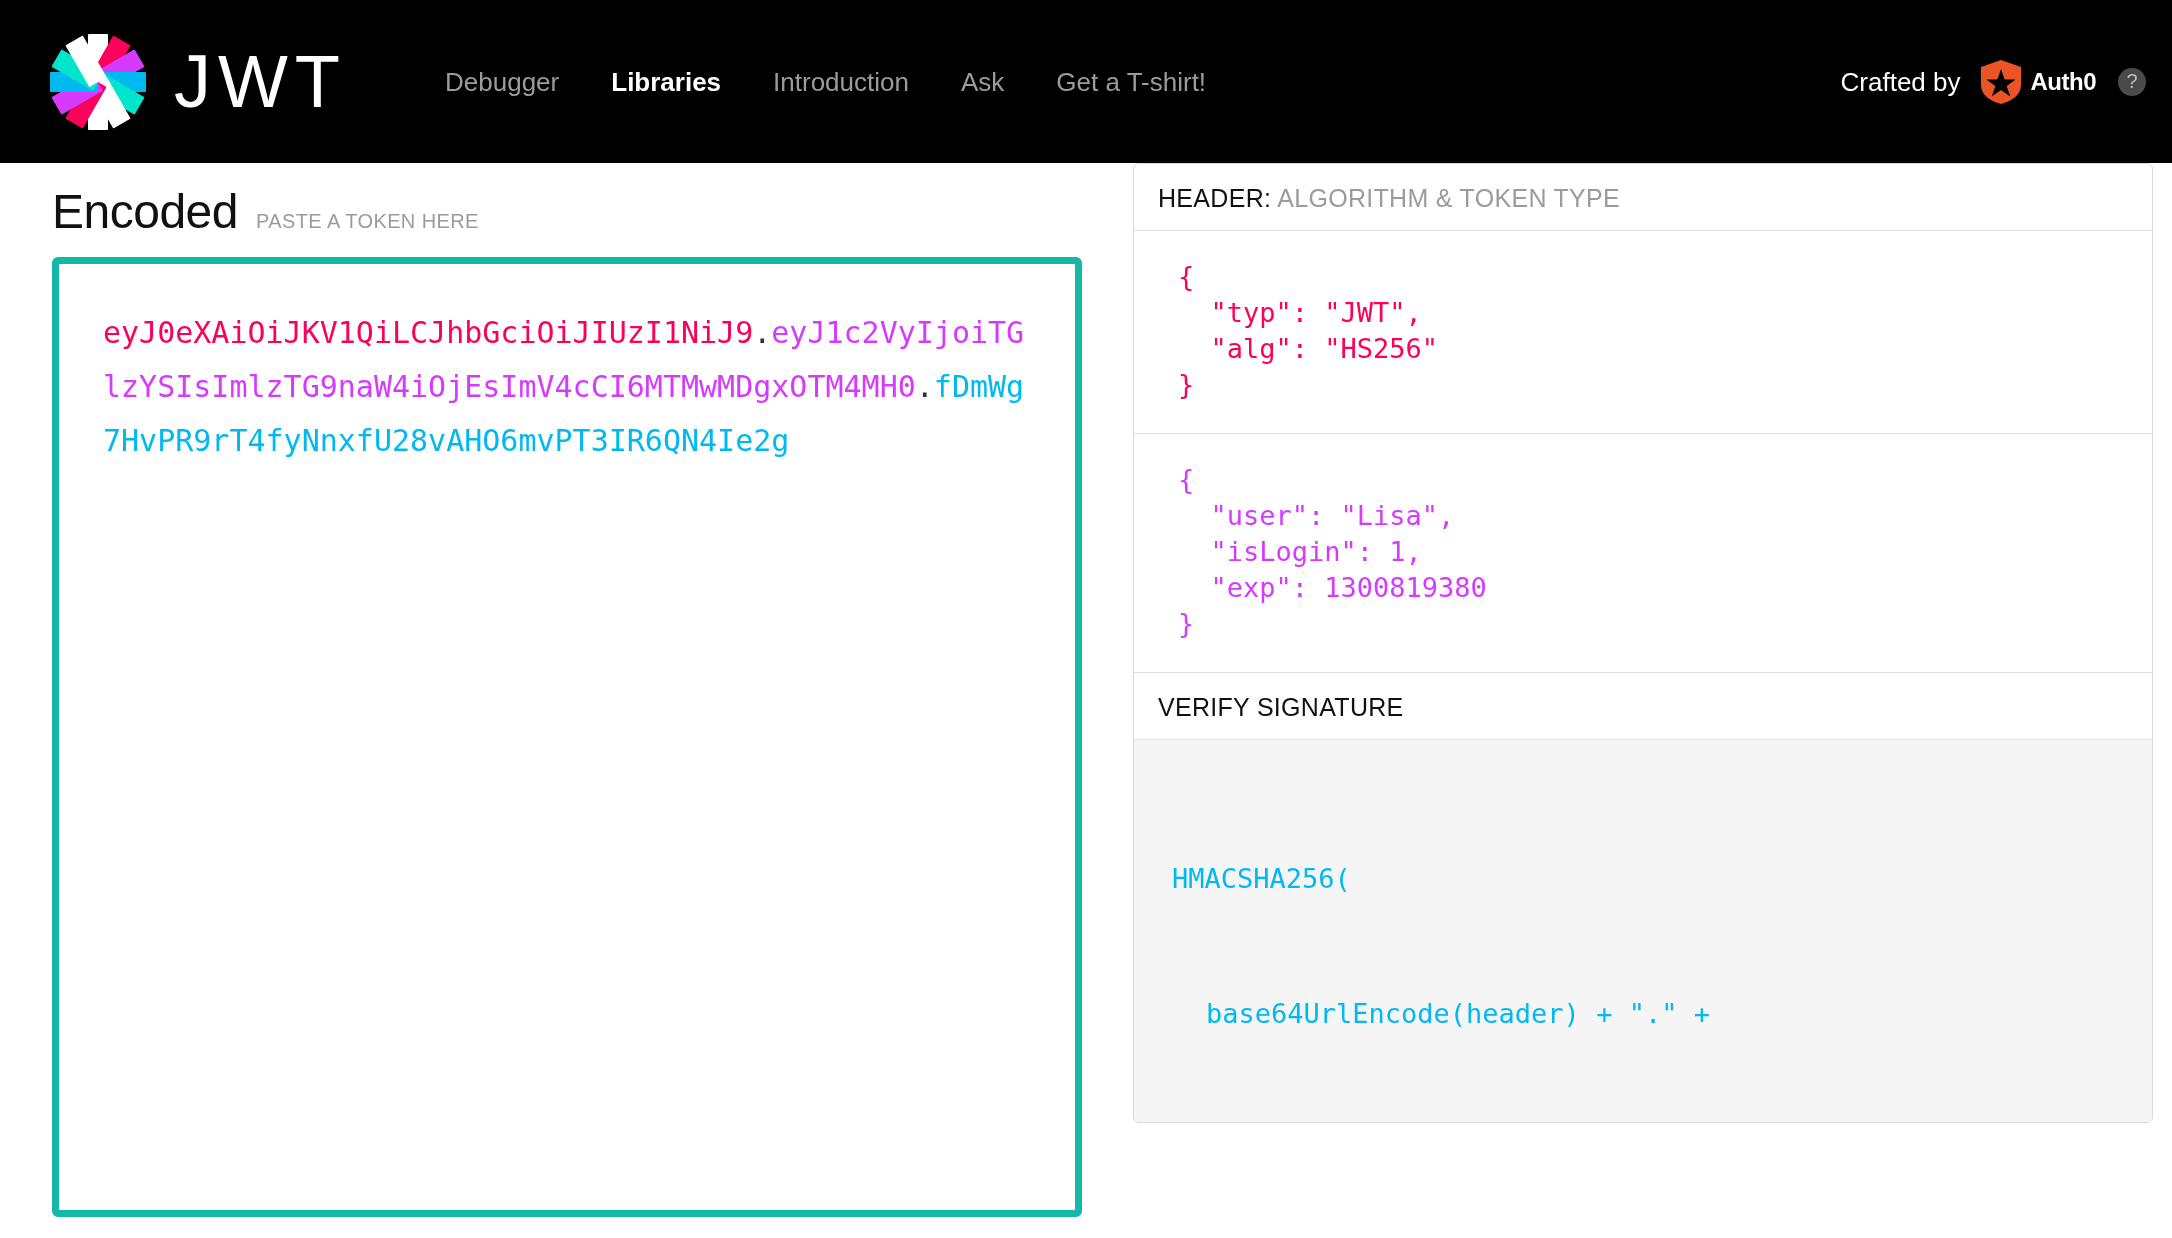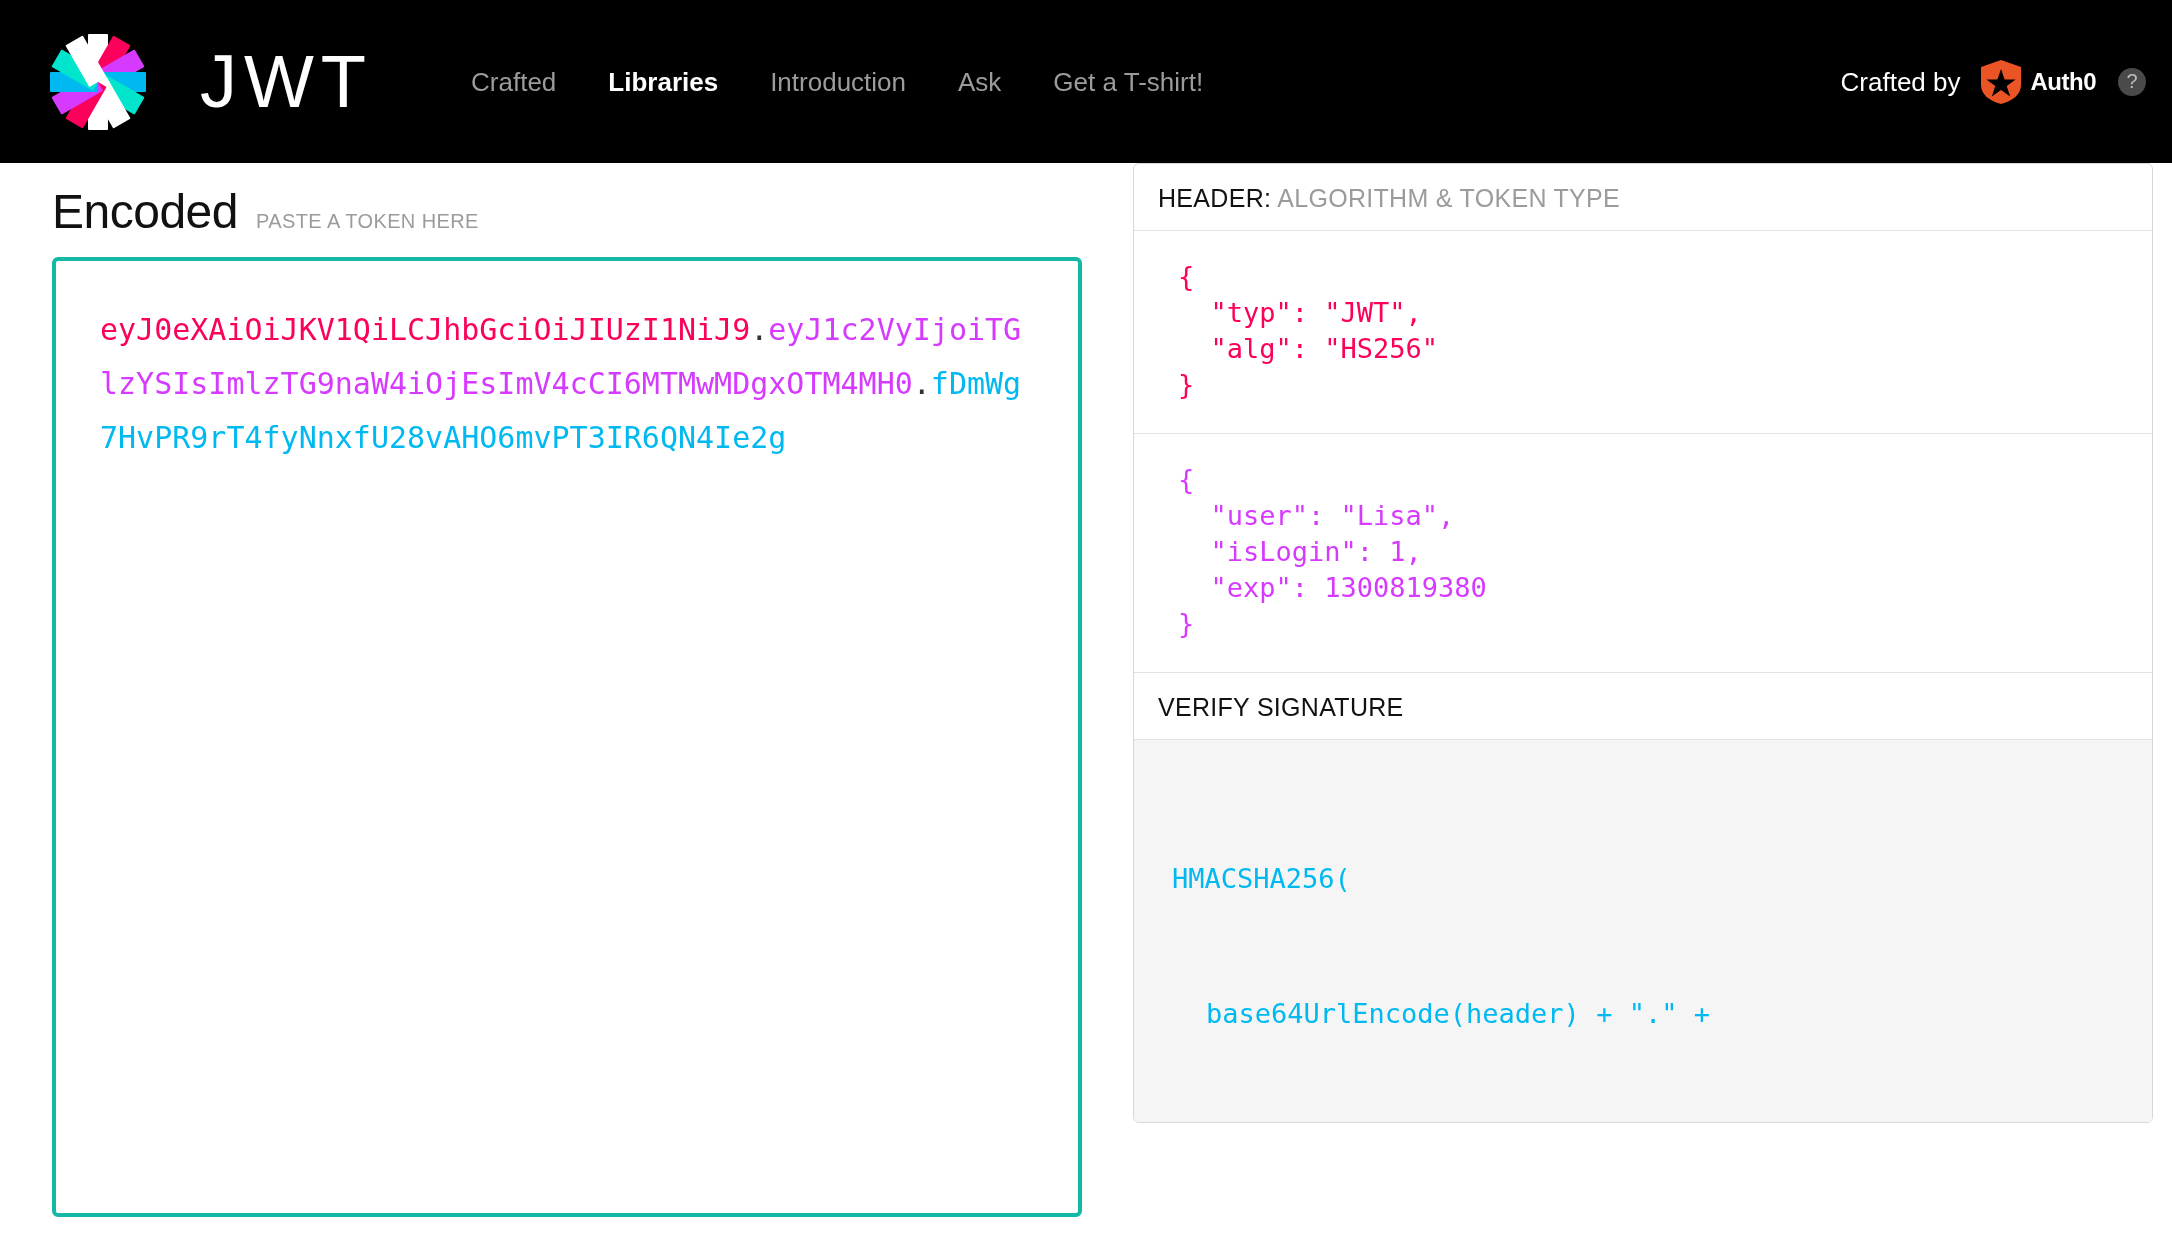--- a/index.html
+++ b/index.html
@@ -36,21 +36,21 @@
     left: 50%;
     top: 50%;
     width: 20px;
     height: 48px;
     margin-left: -10px;
     margin-top: -48px;
     border-radius: 1px;
     transform-origin: 50% 100%;
   }
   .logo-word {
-    margin-left: 48px;
+    margin-left: 22px;
     color: #ffffff;
     font-size: 74px;
     line-height: 74px;
     font-weight: 300;
     letter-spacing: 7px;
     font-family: "Liberation Sans", sans-serif;
   }
 
   .nav {
     display: flex;
@@ -140,21 +140,21 @@
     line-height: 24px;
     color: #9b9b9b;
     letter-spacing: 0.4px;
     text-transform: uppercase;
     font-weight: 400;
     margin-top: 16px;
   }
 
   
   .token-box {
-    border: 4px solid #14b8a6;
+    border: 7px solid #14b8a6;
     border-radius: 6px;
     background: #ffffff;
     height: 960px;
     padding: 42px 44px 20px 44px;
     overflow: hidden;
   }
   .token-text {
     font-family: "DejaVu Sans Mono", monospace;
     font-size: 30px;
     line-height: 54px;
@@ -224,21 +224,21 @@
         <div class="blade" style="background: rgb(251, 1, 91); transform: rotate(210deg);"></div>
         <div class="blade" style="background: rgb(214, 58, 255); transform: rotate(240deg);"></div>
         <div class="blade" style="background: rgb(0, 185, 241); transform: rotate(270deg);"></div>
         <div class="blade" style="background: rgb(0, 229, 204); transform: rotate(300deg);"></div>
         <div class="blade" style="background: rgb(255, 255, 255); transform: rotate(330deg);"></div>
       </div>
     <div class="logo-word">JWT</div>
   </div>
 
   <nav class="nav">
-    <a href="#">Crafted</a>
+    <a href="#">Debugger</a>
     <a href="#" class="active">Libraries</a>
     <a href="#">Introduction</a>
     <a href="#">Ask</a>
     <a href="#">Get a T-shirt!</a>
   </nav>
 
   <div class="crafted">
     <span class="crafted-text">Crafted by</span>
     <svg class="auth0-shield" viewBox="0 0 40 44">
       <path d="M20 0 L40 7 L40 25 C40 35 31 41 20 44 C9 41 0 35 0 25 L0 7 Z" fill="#eb5424"></path>

